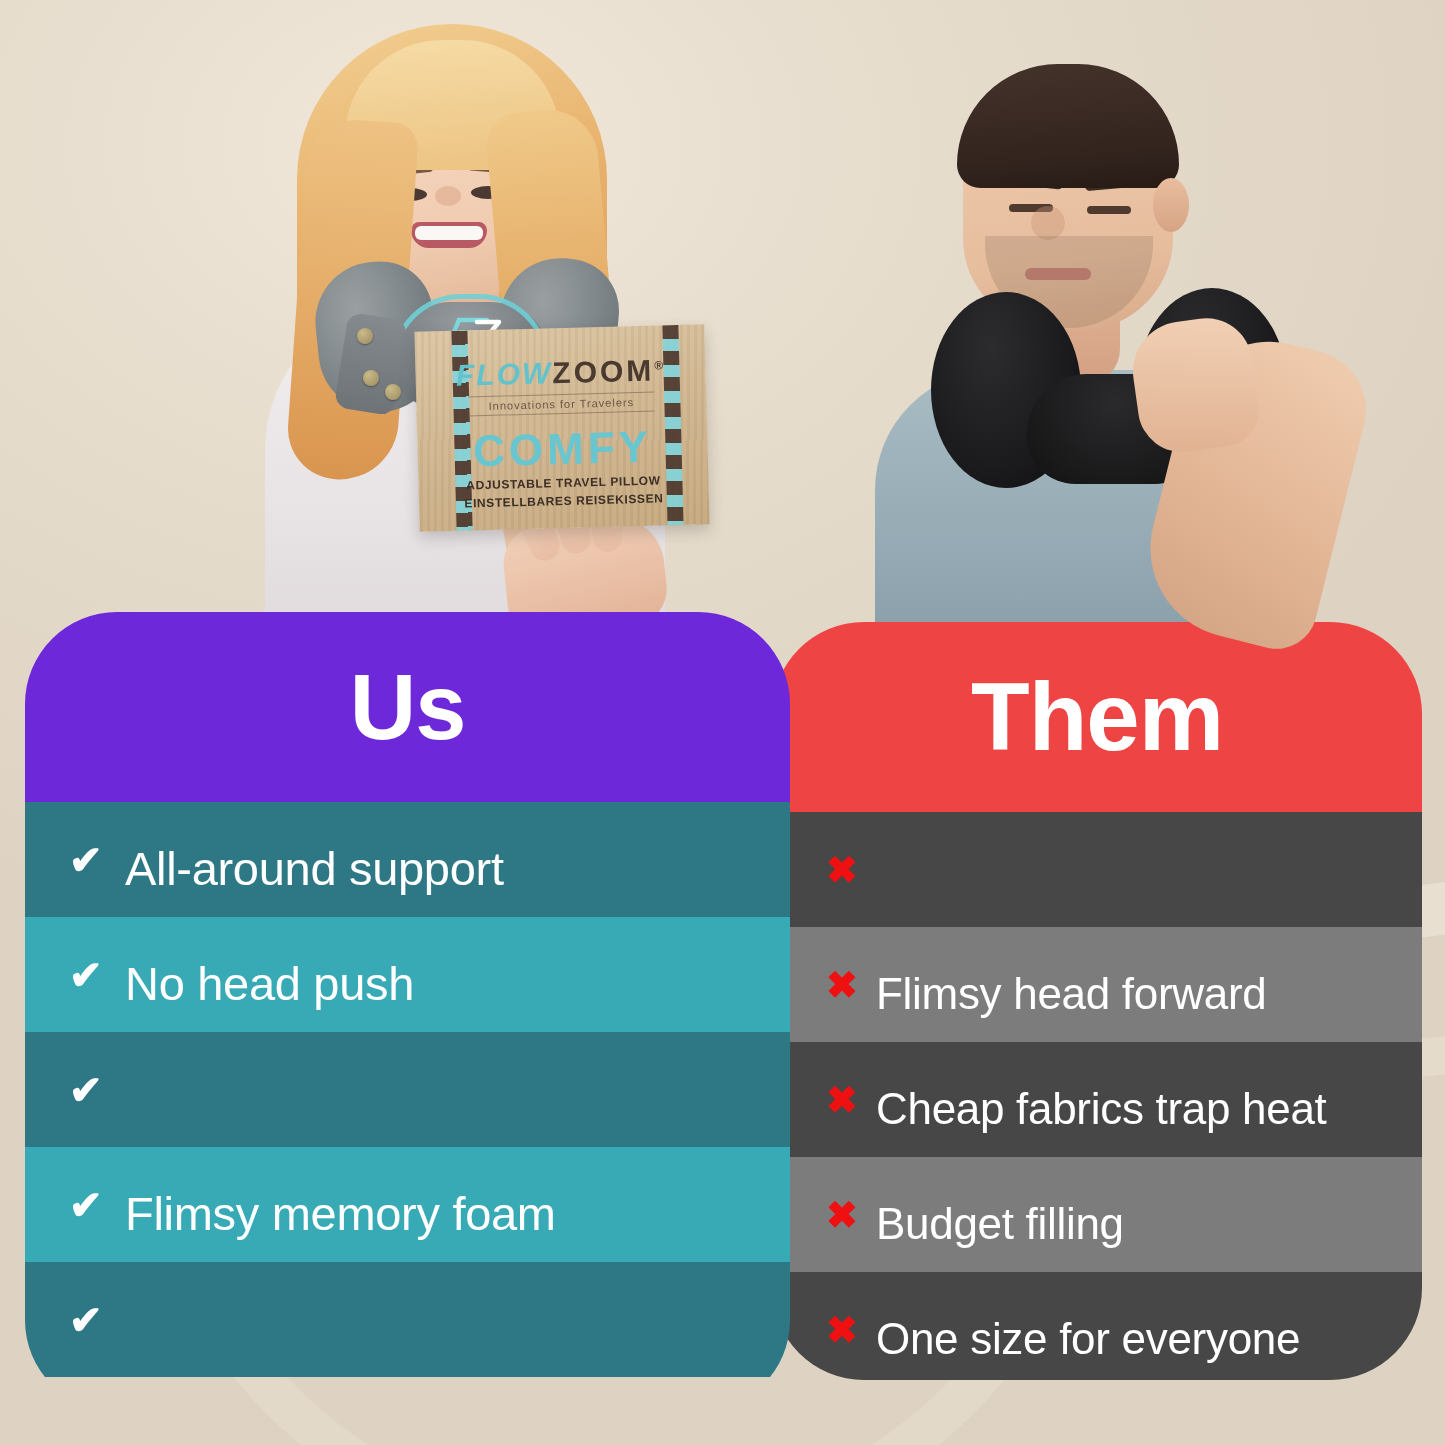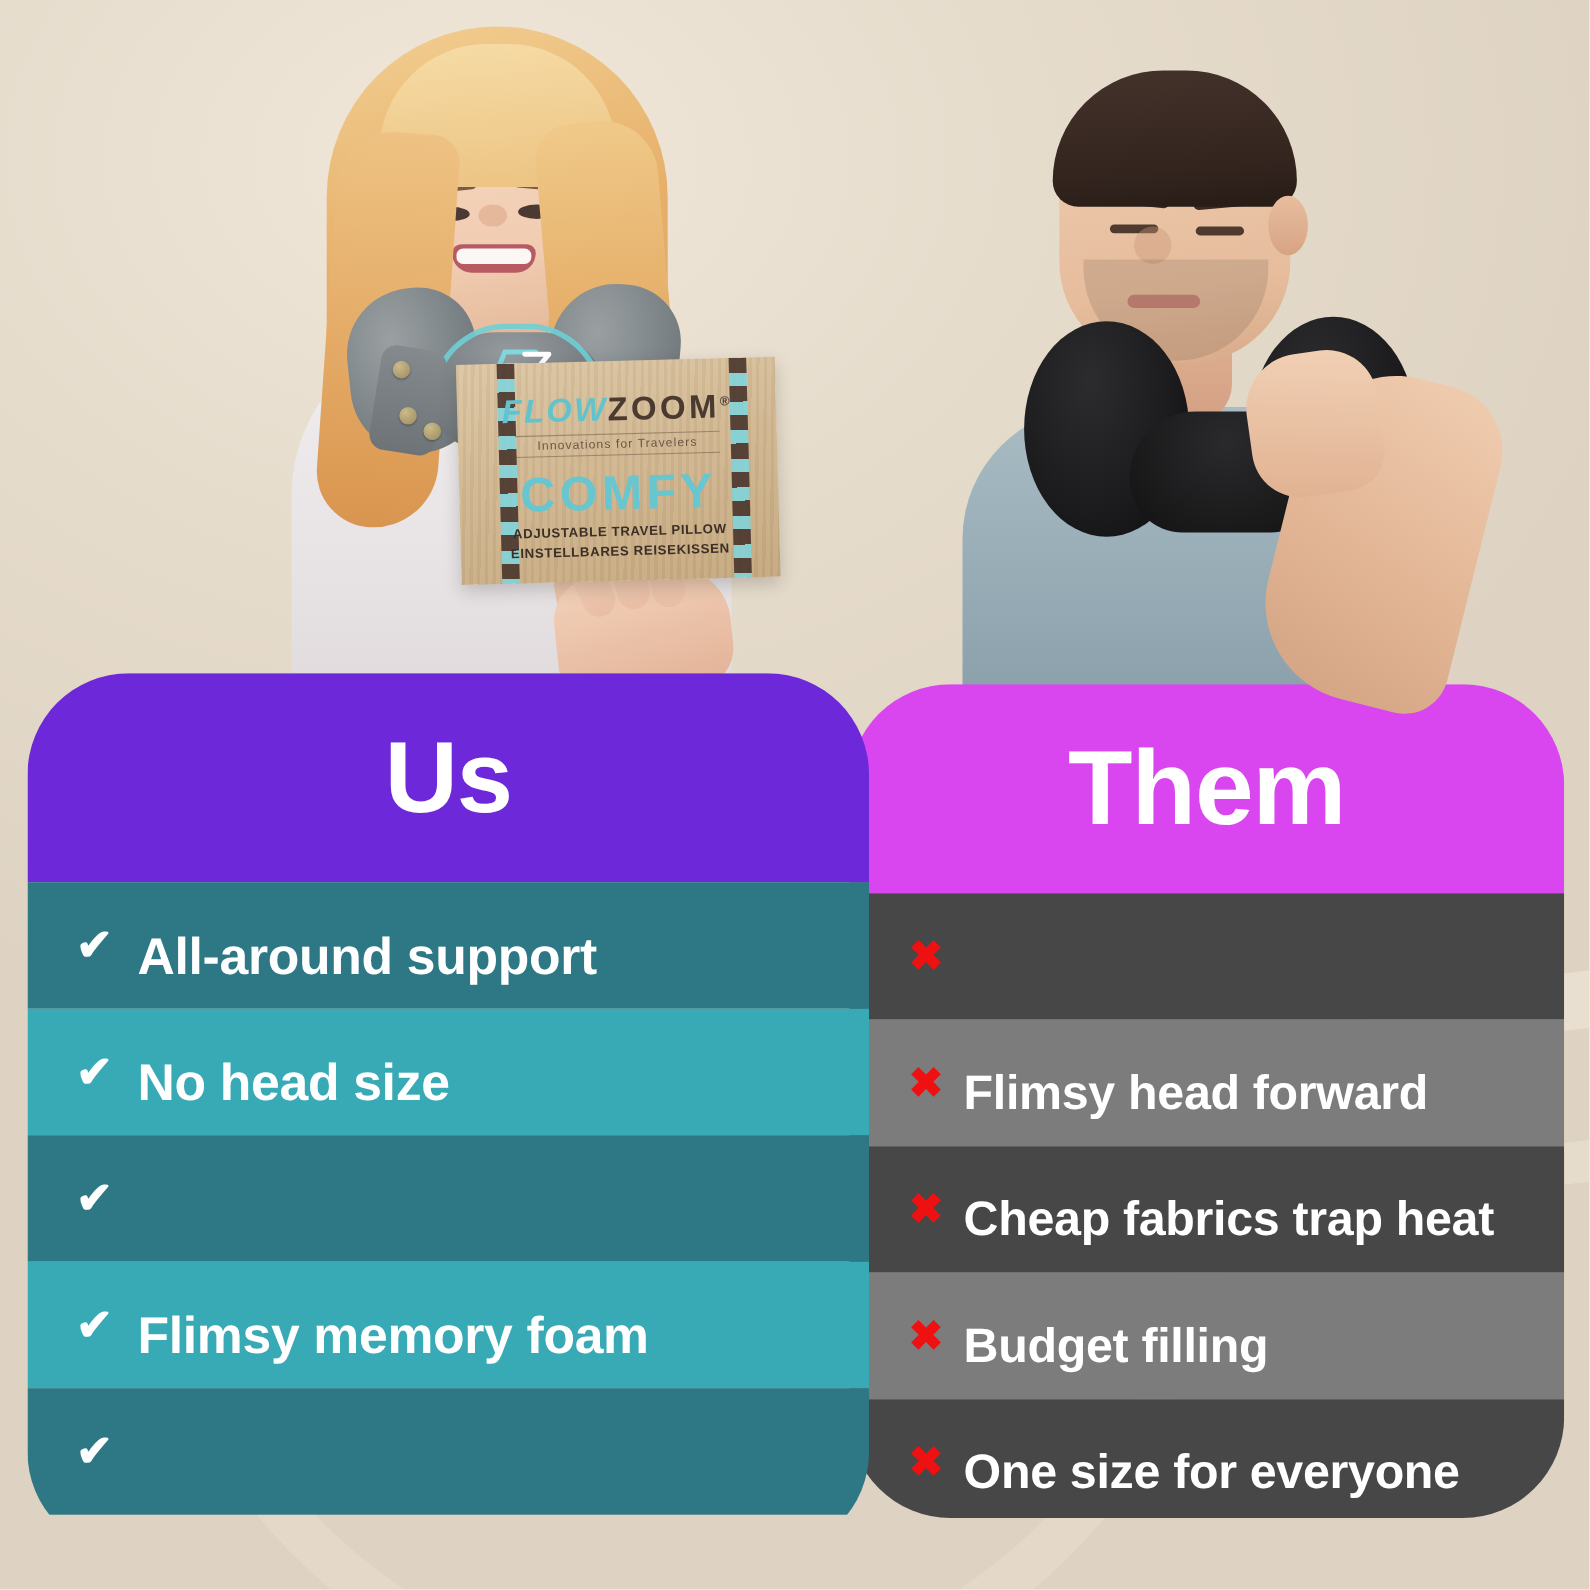--- a/index.html
+++ b/index.html
@@ -354,21 +354,21 @@
     left: 772px; top: 22px; width: 650px; height: 758px;
     border-radius: 92px 92px 92px 92px;
     z-index: 2;
   }
 
   .p-header {
     display: flex; align-items: center; justify-content: center;
     height: 190px;
   }
   .p-header-us   { background: #6d28d9; }
-  .p-header-them { background: #d946ef; }
+  .p-header-them { background: #ef4444; }
 
   .p-title {
     color: #ffffff;
     font-weight: 700;
     font-size: 92px;
     line-height: 1;
     letter-spacing: -1px;
   }
   .p-title-them { font-size: 96px; }
 
@@ -396,21 +396,21 @@
   }
   .mark-x {
     color: #ef1111;
     font-size: 38px;
     font-weight: 700;
     width: 50px;
   }
   .row-label {
     color: #ffffff;
     font-size: 47px;
-    font-weight: 700;
+    font-weight: 400;
     line-height: 1.05;
     white-space: nowrap;
     letter-spacing: -.3px;
     margin-top: 19px;
   }
   .row-label-them { font-size: 44px; }
 </style>
 </head>
 <body>
 
@@ -540,21 +540,21 @@
       <div class="p-header p-header-us">
         <span class="p-title">Us</span>
       </div>
       <div class="rows">
         <div class="row row-us-odd">
           <span class="mark">✔</span>
           <span class="row-label">All-around support</span>
         </div>
         <div class="row row-us-even">
           <span class="mark">✔</span>
-          <span class="row-label">No head size</span>
+          <span class="row-label">No head push</span>
         </div>
         <div class="row row-us-odd">
           <span class="mark">✔</span>
         </div>
         <div class="row row-us-even">
           <span class="mark">✔</span>
           <span class="row-label">Flimsy memory foam</span>
         </div>
         <div class="row row-us-odd">
           <span class="mark">✔</span>

